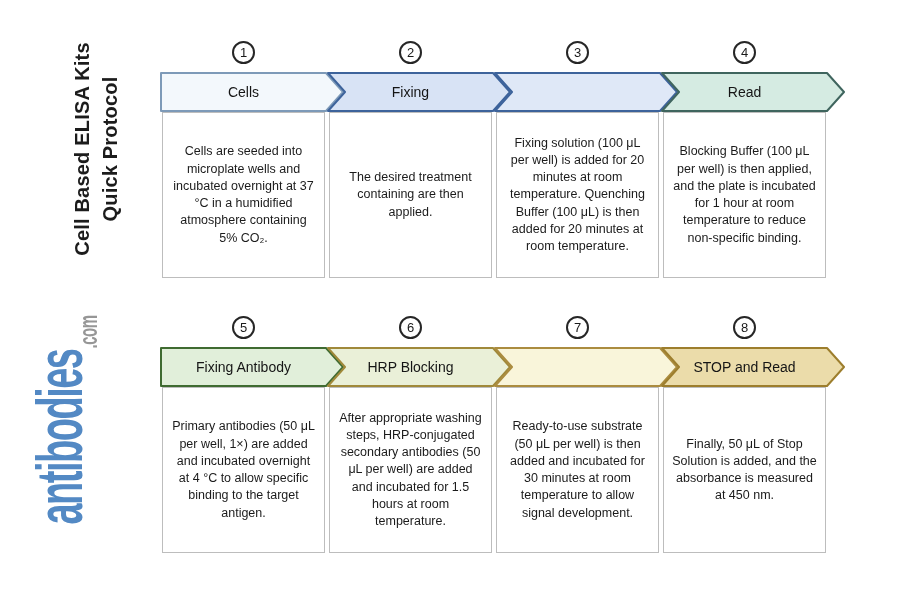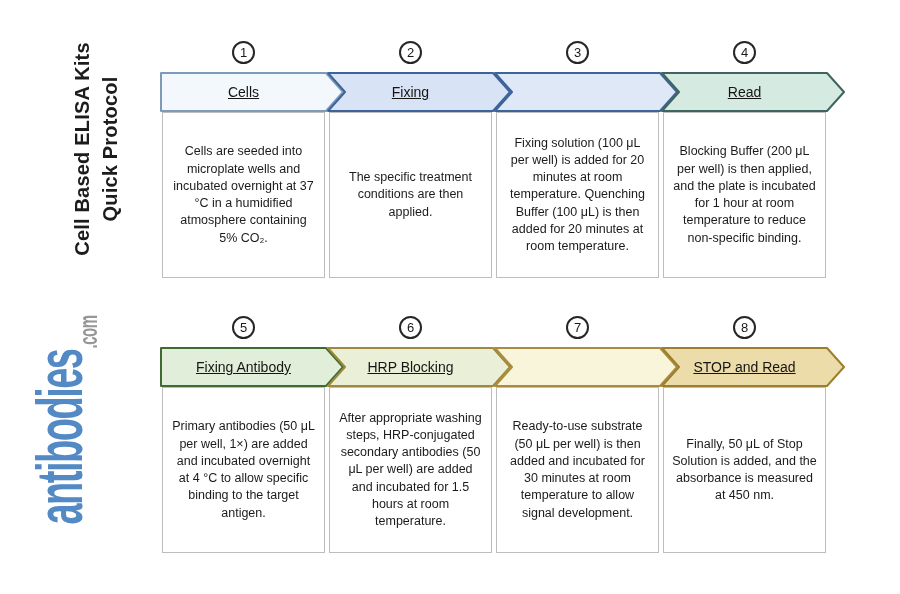--- a/index.html
+++ b/index.html
@@ -35,21 +35,21 @@
   .step .arrow { position:absolute; left:0; top:31px; width:184px; height:40px; overflow:visible; }
   .badge {
     position:absolute; left:72px; top:0; width:23px; height:23px;
     box-sizing:border-box; border:2px solid #262626; border-radius:50%;
     background:#ffffff; display:flex; align-items:center; justify-content:center;
     font-size:13px; color:#1a1a1a;
   }
   .arrow-label {
     position:absolute; left:0; top:31px; width:167px; height:40px;
     display:flex; align-items:center; justify-content:center;
-    font-size:14px; color:#151515;text-decoration:underline;
+    font-size:14px; color:#151515;
   }
   .desc {
     position:absolute; left:2px; top:71px; width:163px; height:166px;
     box-sizing:border-box; background:#ffffff; border:1px solid #bdbdbd;
     display:flex; align-items:center; justify-content:center;
     text-align:center; padding:4px 7px;
     font-size:12.5px; line-height:1.38; color:#1b1b1b;
   }
 </style>
 </head>
@@ -86,21 +86,21 @@
     <svg class="arrow" viewBox="0 0 184 40">
       <polygon points="1,1 166,1 183,20 166,39 1,39 18,20" stroke-width="2" stroke-linejoin="round" fill="#d8e3f5" stroke="#3d639b"></polygon>
     </svg>
     <div class="badge">
         <span>2</span>
       </div>
     <div class="arrow-label">
         <span>Fixing</span>
       </div>
     <div class="desc">
-        <span>The specific treatment conditions are then applied.</span>
+        <span>The desired treatment containing are then applied.</span>
       </div>
   </div>
 
   <div class="step r1" style="left:494px">
     <svg class="arrow" viewBox="0 0 184 40">
       <polygon points="1,1 166,1 183,20 166,39 1,39 18,20" stroke-width="2" stroke-linejoin="round" fill="#dfe8f7" stroke="#3d639b"></polygon>
     </svg>
     <div class="badge">
         <span>3</span>
       </div>
@@ -113,21 +113,21 @@
     <svg class="arrow" viewBox="0 0 184 40">
       <polygon points="1,1 166,1 183,20 166,39 1,39 18,20" stroke-width="2" stroke-linejoin="round" fill="#d5ebe2" stroke="#3f655e"></polygon>
     </svg>
     <div class="badge">
         <span>4</span>
       </div>
     <div class="arrow-label">
         <span>Read</span>
       </div>
     <div class="desc">
-        <span>Blocking Buffer (200 μL per well) is then applied, and the plate is incubated for 1 hour at room temperature to reduce non-specific binding.</span>
+        <span>Blocking Buffer (100 μL per well) is then applied, and the plate is incubated for 1 hour at room temperature to reduce non-specific binding.</span>
       </div>
   </div>
 
   <div class="step r2" style="left:160px">
     <svg class="arrow" viewBox="0 0 184 40">
       <polygon points="1,1 166,1 183,20 166,39 1,39" stroke-width="2" stroke-linejoin="round" fill="#e1efda" stroke="#3f6b31"></polygon>
     </svg>
     <div class="badge">
         <span>5</span>
       </div>

